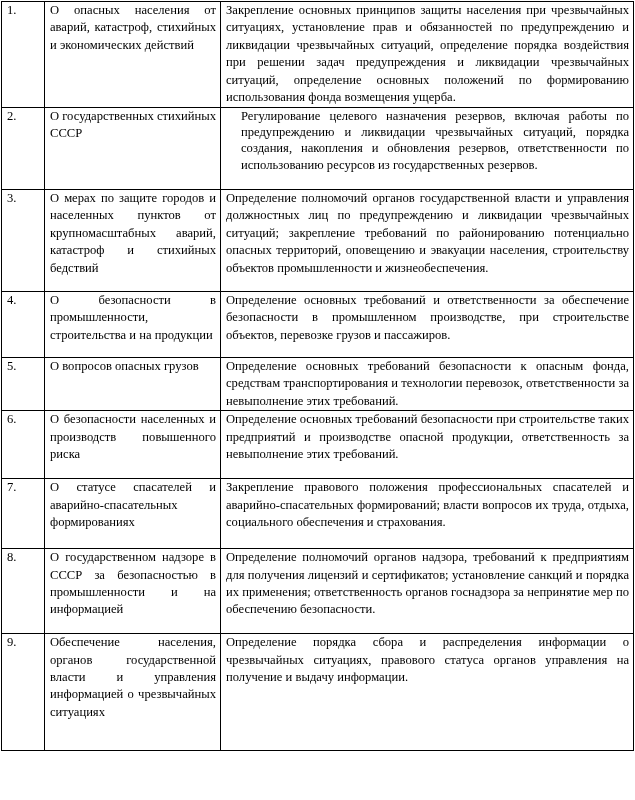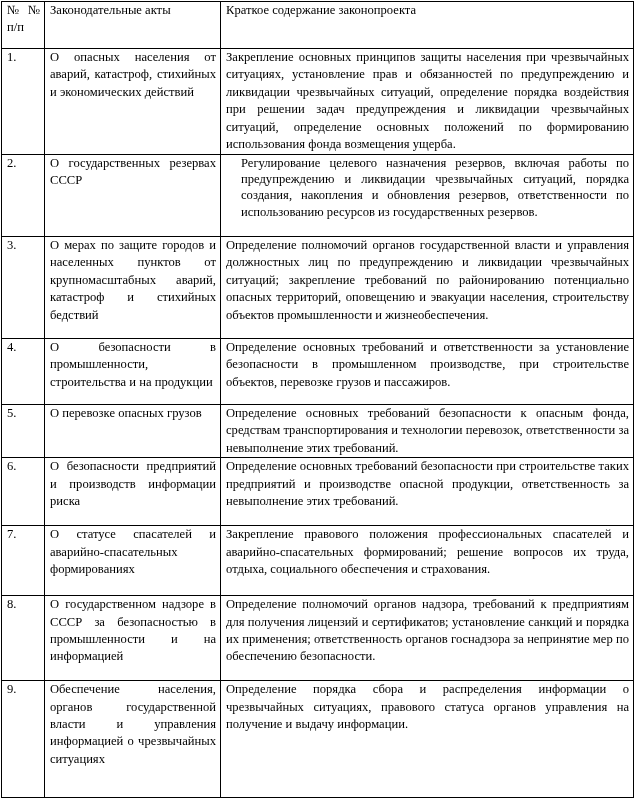--- a/index.html
+++ b/index.html
@@ -61,59 +61,54 @@
 </head>
 <body>
 
 <table class="acts">
   <colgroup>
     <col class="c-num">
     <col class="c-act">
     <col class="c-desc">
   </colgroup>
   <tbody>
-      <tr class="hdr">
-    <th class="h-num">№№ п/п</th>
-    <th class="h-act">Законодательные акты</th>
-    <th class="h-desc">Краткое содержание законопроекта</th>
-  </tr>
   <tr class="r1">
     <td class="num">1.</td>
     <td class="act">О опасных населения от аварий, катастроф, стихийных и экономических действий</td>
     <td class="desc">Закрепление основных принципов защиты населения при чрезвычайных ситуациях, установление прав и обязанностей по предупреждению и ликвидации чрезвычайных ситуаций, определение порядка воздействия при решении задач предупреждения и ликвидации чрезвычайных ситуаций, определение основных положений по формированию использования фонда возмещения ущерба.</td>
   </tr>
   <tr class="r2">
     <td class="num">2.</td>
-    <td class="act">О государственных резервах СССР</td>
+    <td class="act">О государственных стихийных СССР</td>
     <td class="desc tight">Регулирование целевого назначения резервов, включая работы по предупреждению и ликвидации чрезвычайных ситуаций, порядка создания, накопления и обновления резервов, ответственности по использованию ресурсов из государственных резервов.</td>
   </tr>
   <tr class="r3">
     <td class="num">3.</td>
     <td class="act">О мерах по защите городов и населенных пунктов от крупномасштабных аварий, катастроф и стихийных бедствий</td>
     <td class="desc">Определение полномочий органов государственной власти и управления должностных лиц по предупреждению и ликвидации чрезвычайных ситуаций; закрепление требований по районированию потенциально опасных территорий, оповещению и эвакуации населения, строительству объектов промышленности и жизнеобеспечения.</td>
   </tr>
   <tr class="r4">
     <td class="num">4.</td>
     <td class="act">О безопасности в промышленности, строительства и на продукции</td>
-    <td class="desc">Определение основных требований и ответственности за установление безопасности в промышленном производстве, при строительстве объектов, перевозке грузов и пассажиров.</td>
+    <td class="desc">Определение основных требований и ответственности за обеспечение безопасности в промышленном производстве, при строительстве объектов, перевозке грузов и пассажиров.</td>
   </tr>
   <tr class="r5">
     <td class="num">5.</td>
-    <td class="act">О перевозке опасных грузов</td>
+    <td class="act">О вопросов опасных грузов</td>
     <td class="desc">Определение основных требований безопасности к опасным фонда, средствам транспортирования и технологии перевозок, ответственности за невыполнение этих требований.</td>
   </tr>
   <tr class="r6">
     <td class="num">6.</td>
-    <td class="act">О безопасности предприятий и производств информации риска</td>
+    <td class="act">О безопасности населенных и производств повышенного риска</td>
     <td class="desc">Определение основных требований безопасности при строительстве таких предприятий и производстве опасной продукции, ответственность за невыполнение этих требований.</td>
   </tr>
   <tr class="r7">
     <td class="num">7.</td>
     <td class="act">О статусе спасателей и аварийно-спасательных формированиях</td>
-    <td class="desc">Закрепление правового положения профессиональных спасателей и аварийно-спасательных формирований; решение вопросов их труда, отдыха, социального обеспечения и страхования.</td>
+    <td class="desc">Закрепление правового положения профессиональных спасателей и аварийно-спасательных формирований; власти вопросов их труда, отдыха, социального обеспечения и страхования.</td>
   </tr>
   <tr class="r8">
     <td class="num">8.</td>
     <td class="act">О государственном надзоре в СССР за безопасностью в промышленности и на информацией</td>
     <td class="desc">Определение полномочий органов надзора, требований к предприятиям для получения лицензий и сертификатов; установление санкций и порядка их применения; ответственность органов госнадзора за непринятие мер по обеспечению безопасности.</td>
   </tr>
   <tr class="r9">
     <td class="num">9.</td>
     <td class="act">Обеспечение населения, органов государственной власти и управления информацией о чрезвычайных ситуациях</td>
     <td class="desc">Определение порядка сбора и распределения информации о чрезвычайных ситуациях, правового статуса органов управления на получение и выдачу информации.</td>

